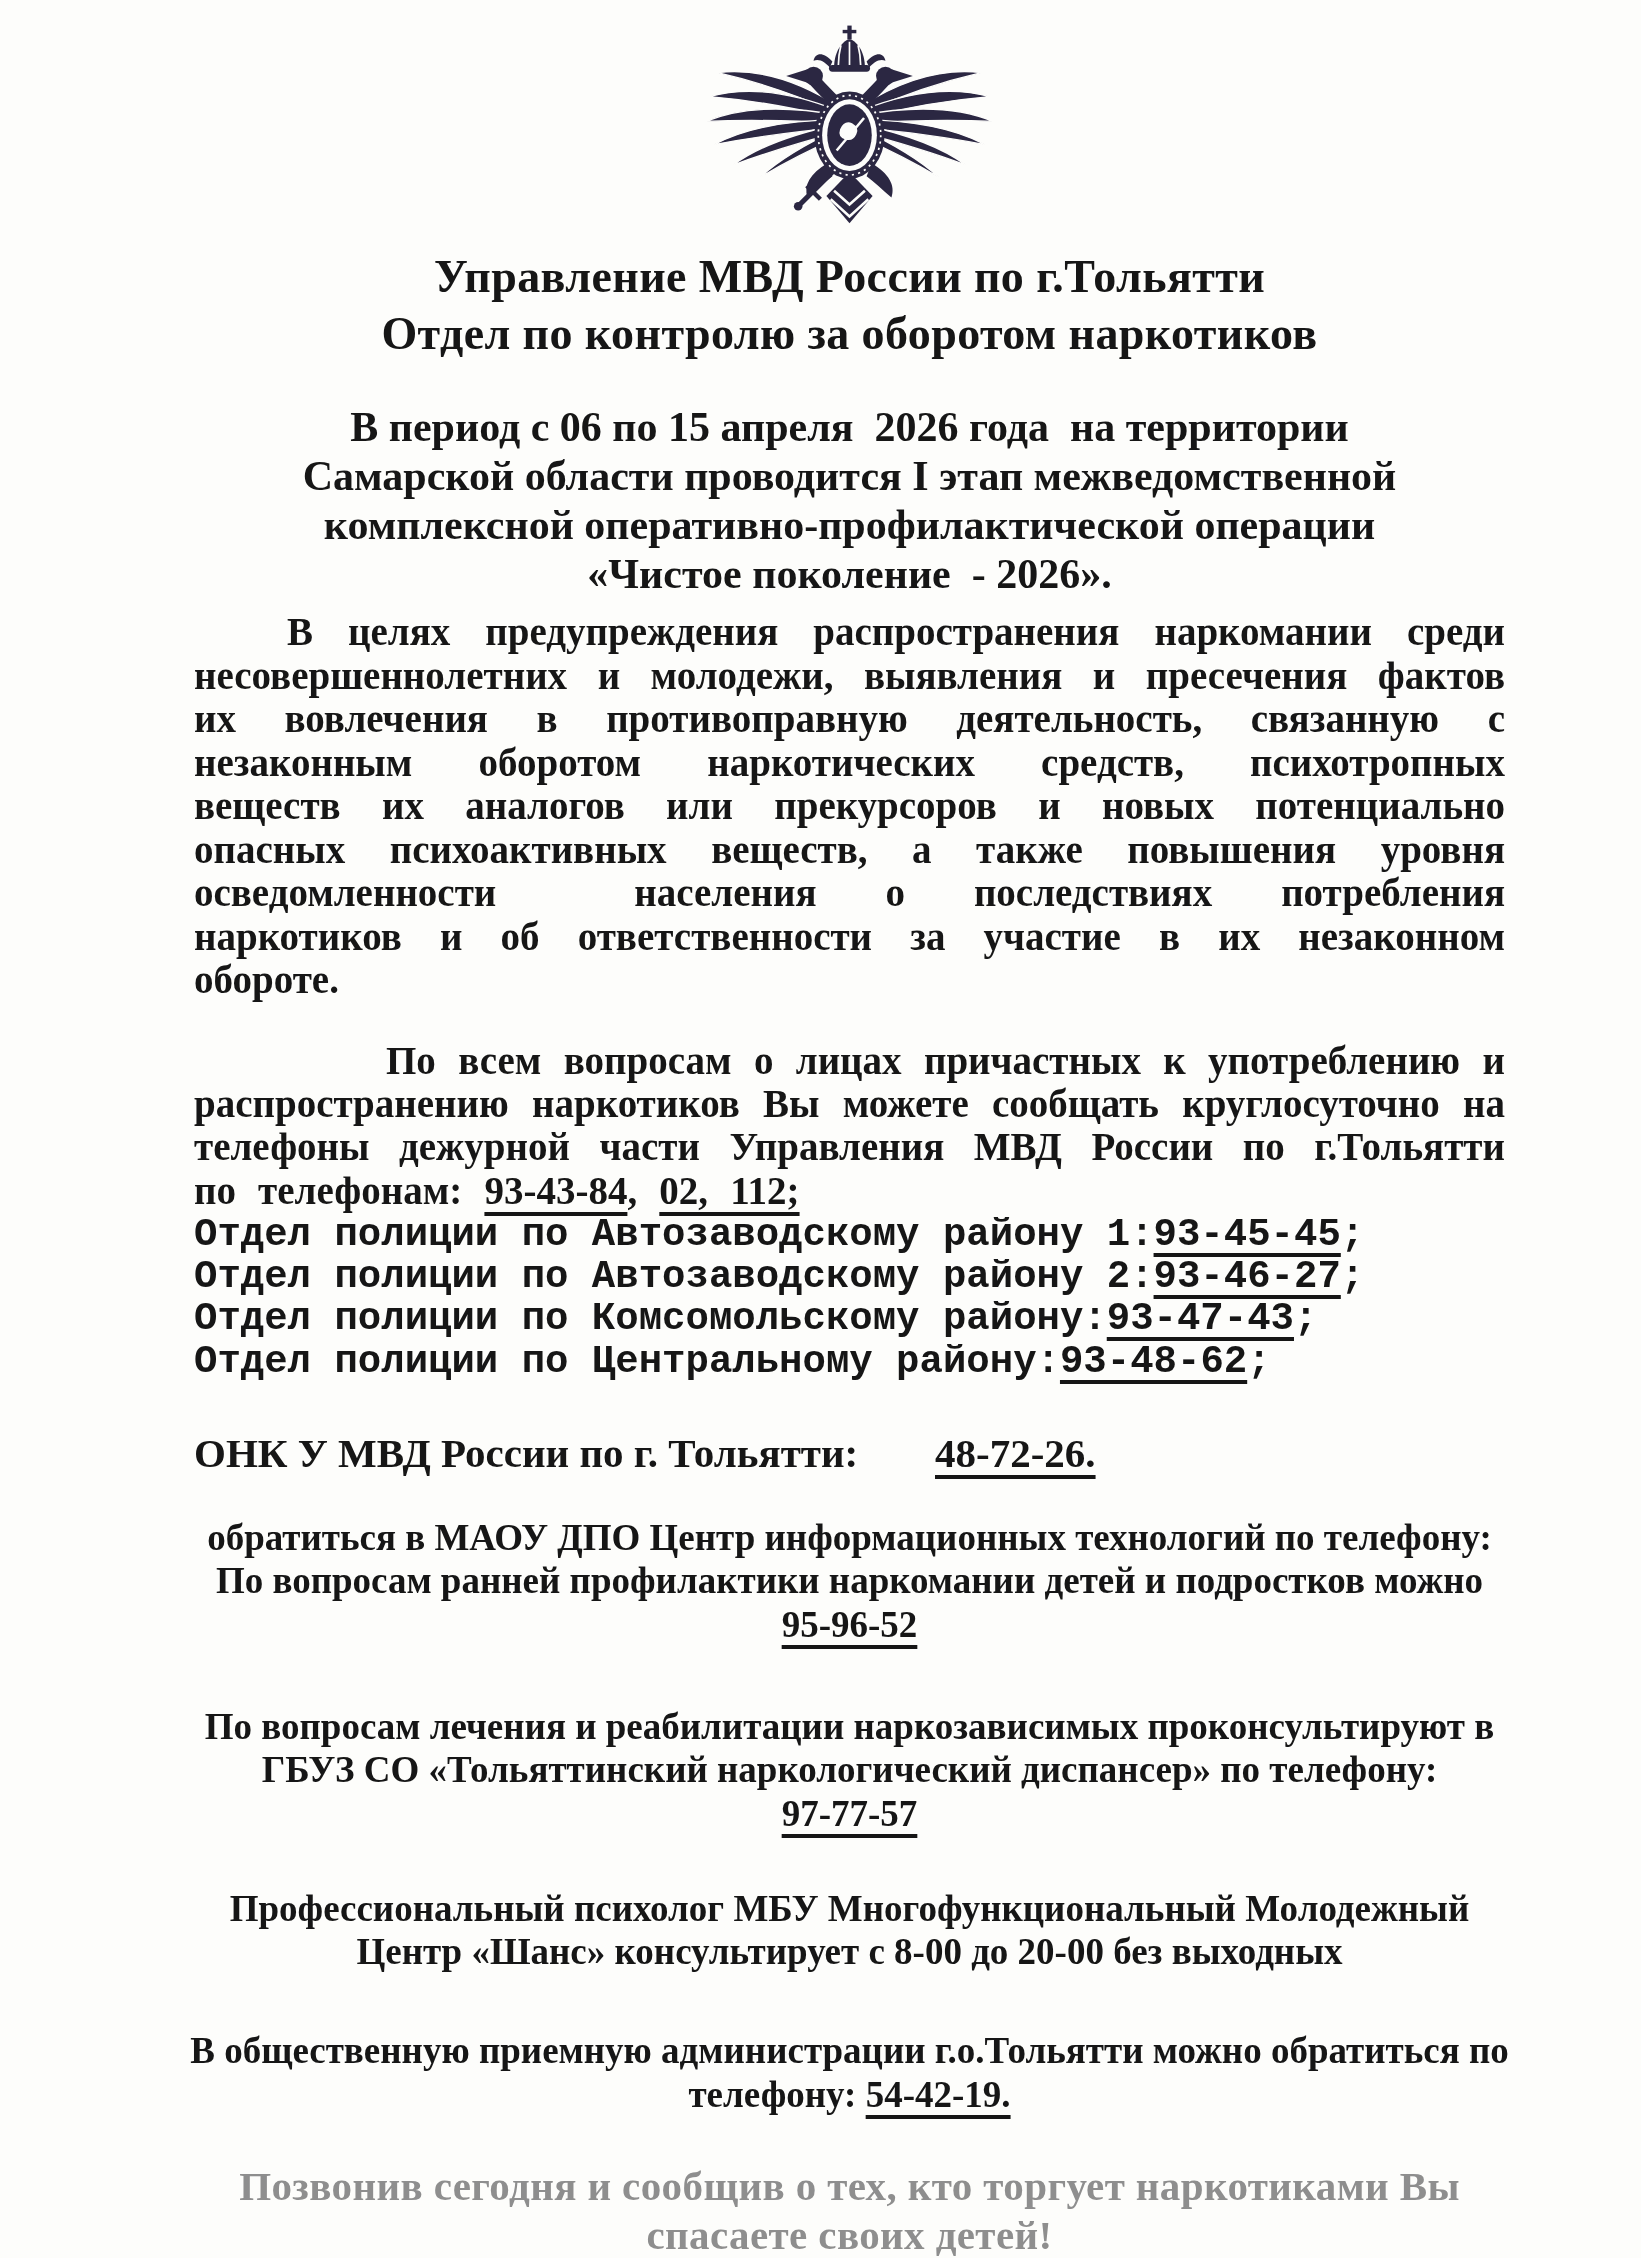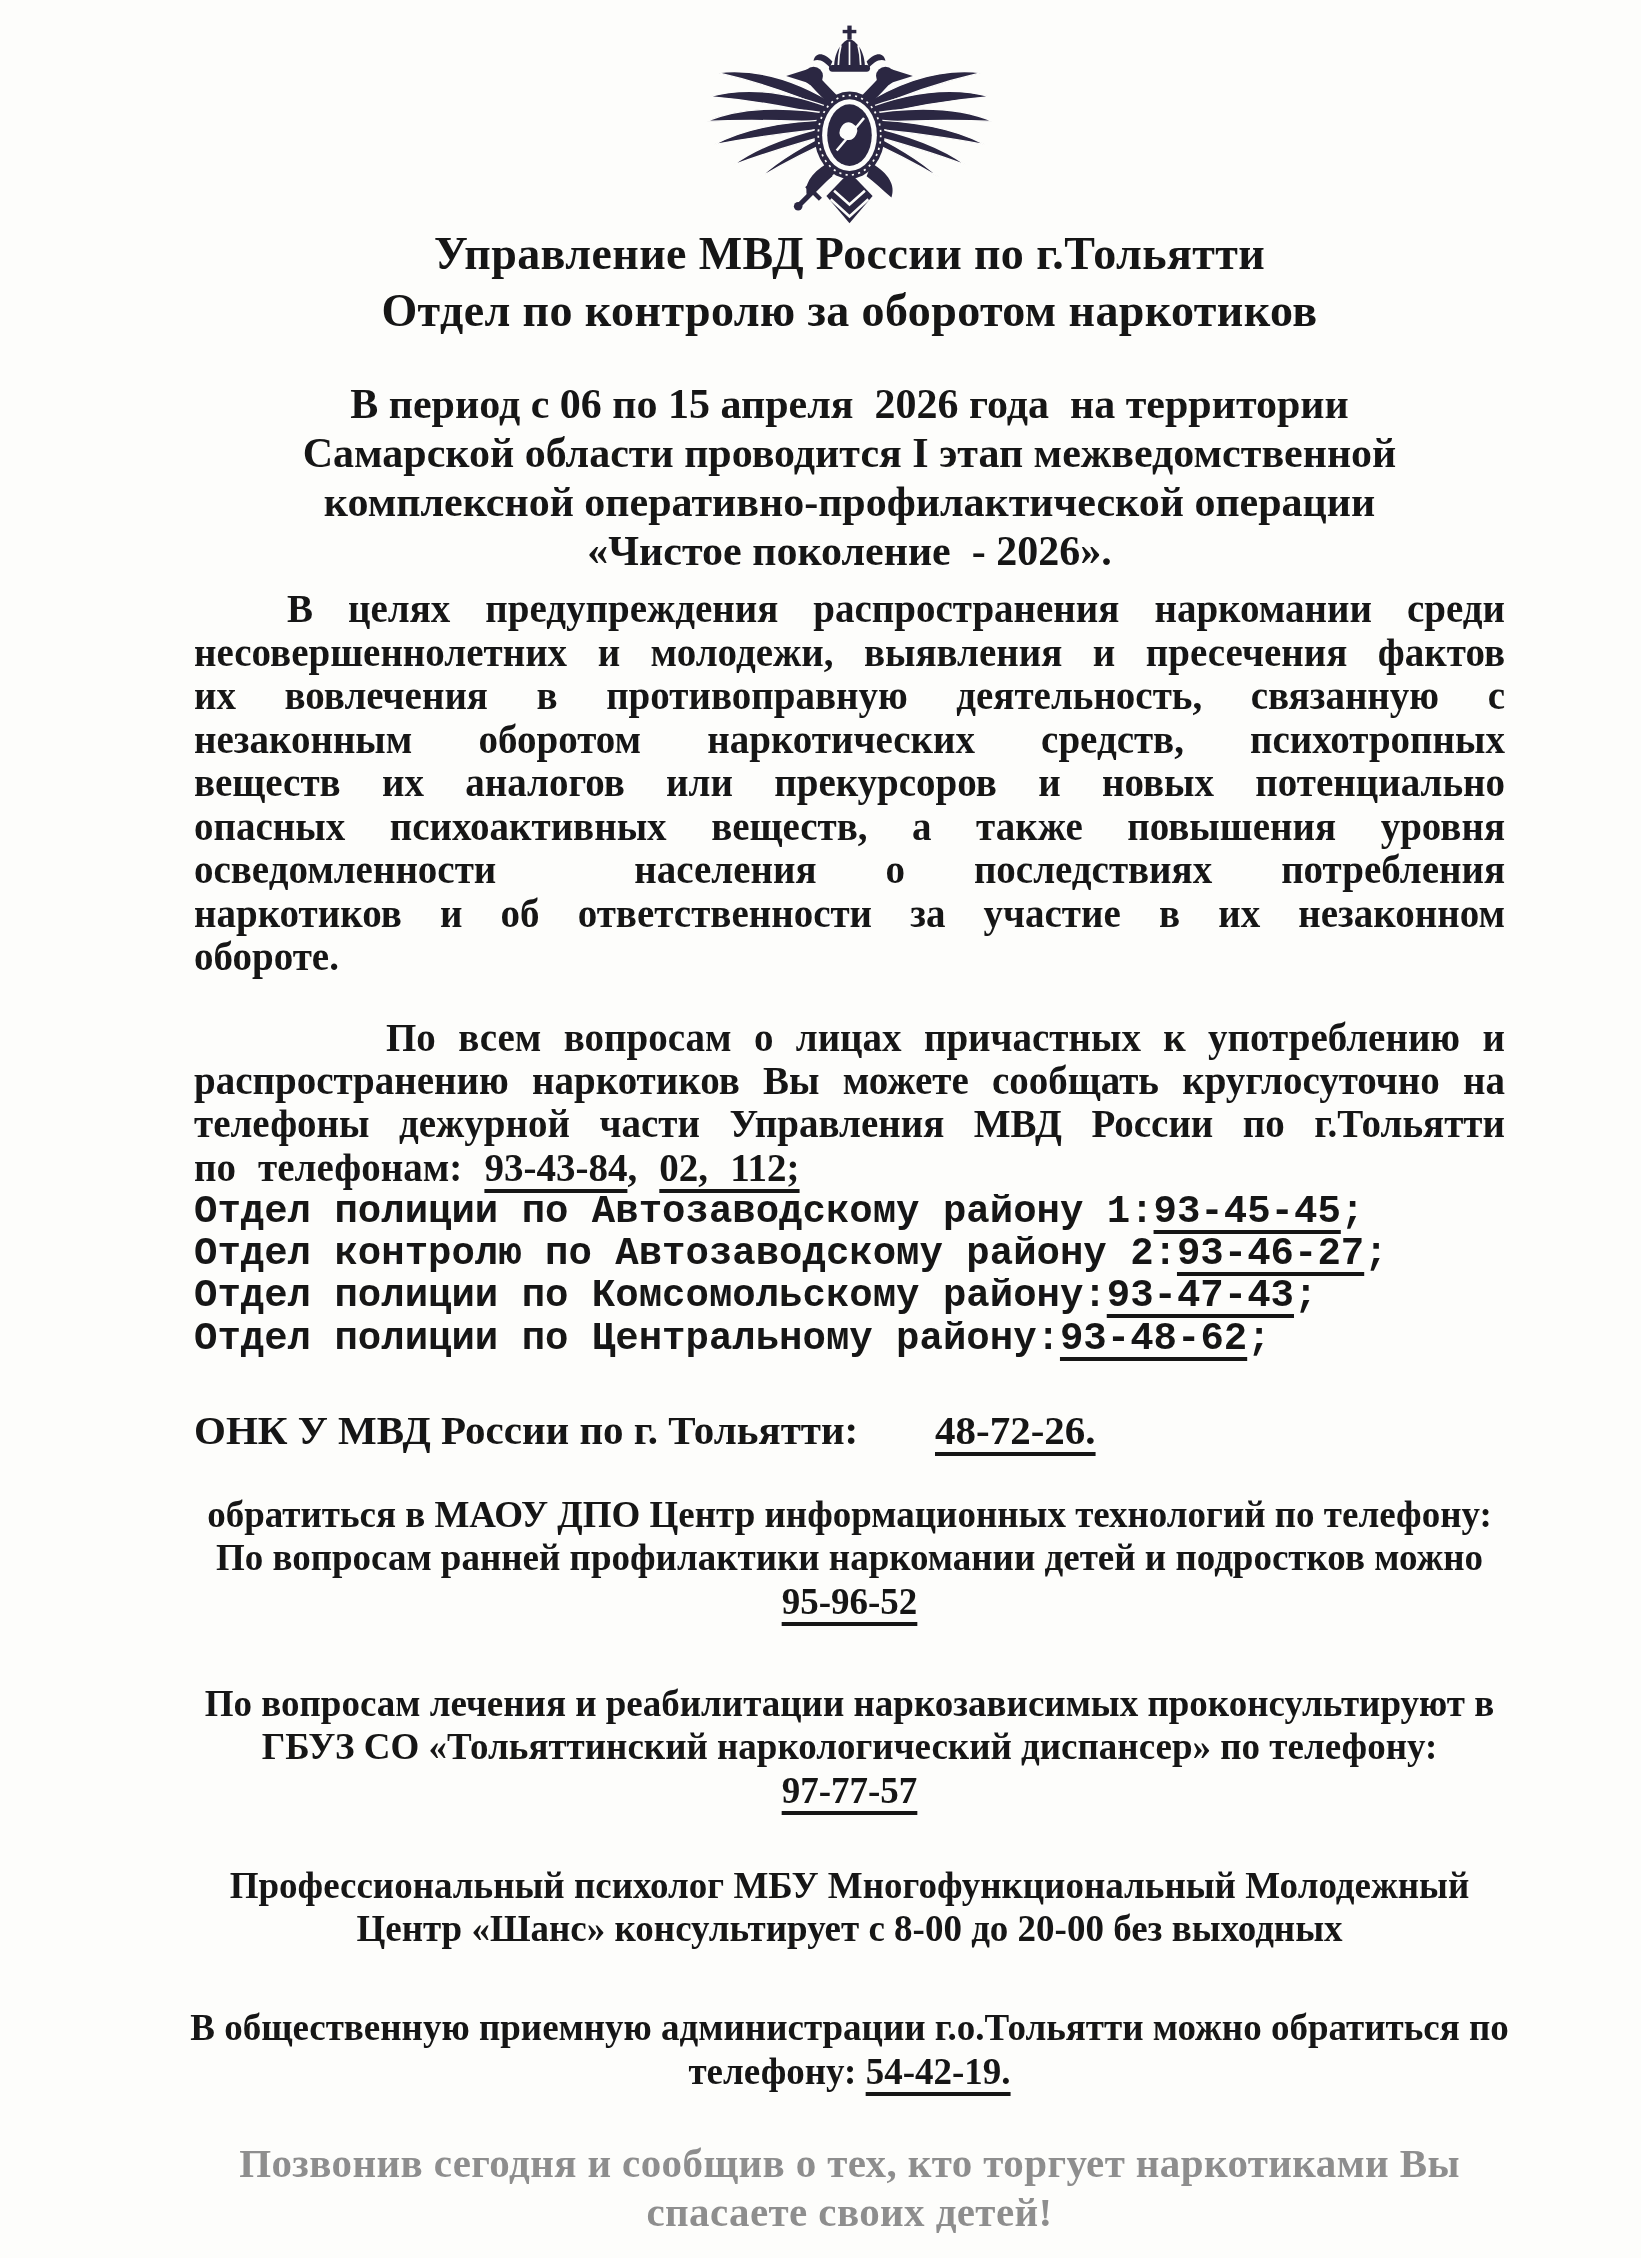--- a/index.html
+++ b/index.html
@@ -7,21 +7,21 @@
   .page {
     width:1642px; height:2258px; overflow:hidden;
     background:#fdfdfb;
     padding:23px 137px 0 194px;
     font-family:"Liberation Serif","DejaVu Serif",serif;
     font-weight:700;
     color:#161616;
   }
   .emblem { width:291px; margin:0 auto; }
   .emblem svg { display:block; }
-  .title { text-align:center; font-size:46px; line-height:1.24; letter-spacing:0.4px; }
+  .title { text-align:center; font-size:46px; line-height:1.24; margin-top:23px; letter-spacing:0.4px; }
   .intro { text-align:center; font-size:42px; line-height:1.17; margin-top:41px; }
   .par { font-size:39px; line-height:1.115; text-align:justify; text-justify:inter-word; word-spacing:17px; }
   .par-purpose { margin-top:10.6px; text-indent:93px; }
   .par-contact { margin-top:37px; text-indent:192px; word-spacing:12.4px; }
   .hotlines { margin-top:1.8px; font-size:39px; line-height:1.08;font-family:Liberation Mono, monospace; }
   .hotline-row { white-space:nowrap; }
   .hl-label { display:inline-block; min-width:812px; }
   .onk-row { margin-top:46px; font-size:41px; white-space:nowrap; }
   .onk-label { display:inline-block; min-width:741px; }
   .cblock { text-align:center; font-size:37px; line-height:1.18; margin-left:-26.5px; margin-right:-26.5px; }
@@ -100,21 +100,21 @@
     <div>комплексной оперативно-профилактической операции</div>
     <div>«Чистое поколение &nbsp;- 2026».</div>
   </div>
 
   <p class="par par-purpose">В целях предупреждения распространения наркомании среди несовершеннолетних и молодежи, выявления и пресечения фактов их вовлечения в противоправную деятельность, связанную с незаконным оборотом наркотических средств, психотропных веществ их аналогов или прекурсоров и новых потенциально опасных психоактивных веществ, а также повышения уровня осведомленности &nbsp;населения о последствиях потребления наркотиков и об ответственности за участие в их незаконном обороте.</p>
 
   <p class="par par-contact"><span>По всем вопросам о лицах причастных к употреблению и распространению наркотиков Вы можете сообщать круглосуточно на телефоны дежурной части Управления МВД России по г.Тольятти по телефонам: </span><span class="u">93-43-84</span><span>, </span><span class="u">02, 112;</span></p>
 
   <div class="hotlines">
     <div class="hotline-row"><span class="hl-label">Отдел полиции по Автозаводскому району 1:</span><span class="u">93-45-45</span><span>;</span></div>
-    <div class="hotline-row"><span class="hl-label">Отдел контролю по Автозаводскому району 2:</span><span class="u">93-46-27</span><span>;</span></div>
+    <div class="hotline-row"><span class="hl-label">Отдел полиции по Автозаводскому району 2:</span><span class="u">93-46-27</span><span>;</span></div>
     <div class="hotline-row"><span class="hl-label">Отдел полиции по Комсомольскому району:</span><span class="u">93-47-43</span><span>;</span></div>
     <div class="hotline-row"><span class="hl-label">Отдел полиции по Центральному району:</span><span class="u">93-48-62</span><span>;</span></div>
   </div>
 
   <div class="onk-row"><span class="onk-label">ОНК У МВД России по г. Тольятти:</span><span class="u">48-72-26.</span></div>
 
   <div class="cblock cb-prevention">
     <div>обратиться в МАОУ ДПО Центр информационных технологий по телефону:</div>
     <div>По вопросам ранней профилактики наркомании детей и подростков можно</div>
     <div><span class="u">95-96-52</span></div>

